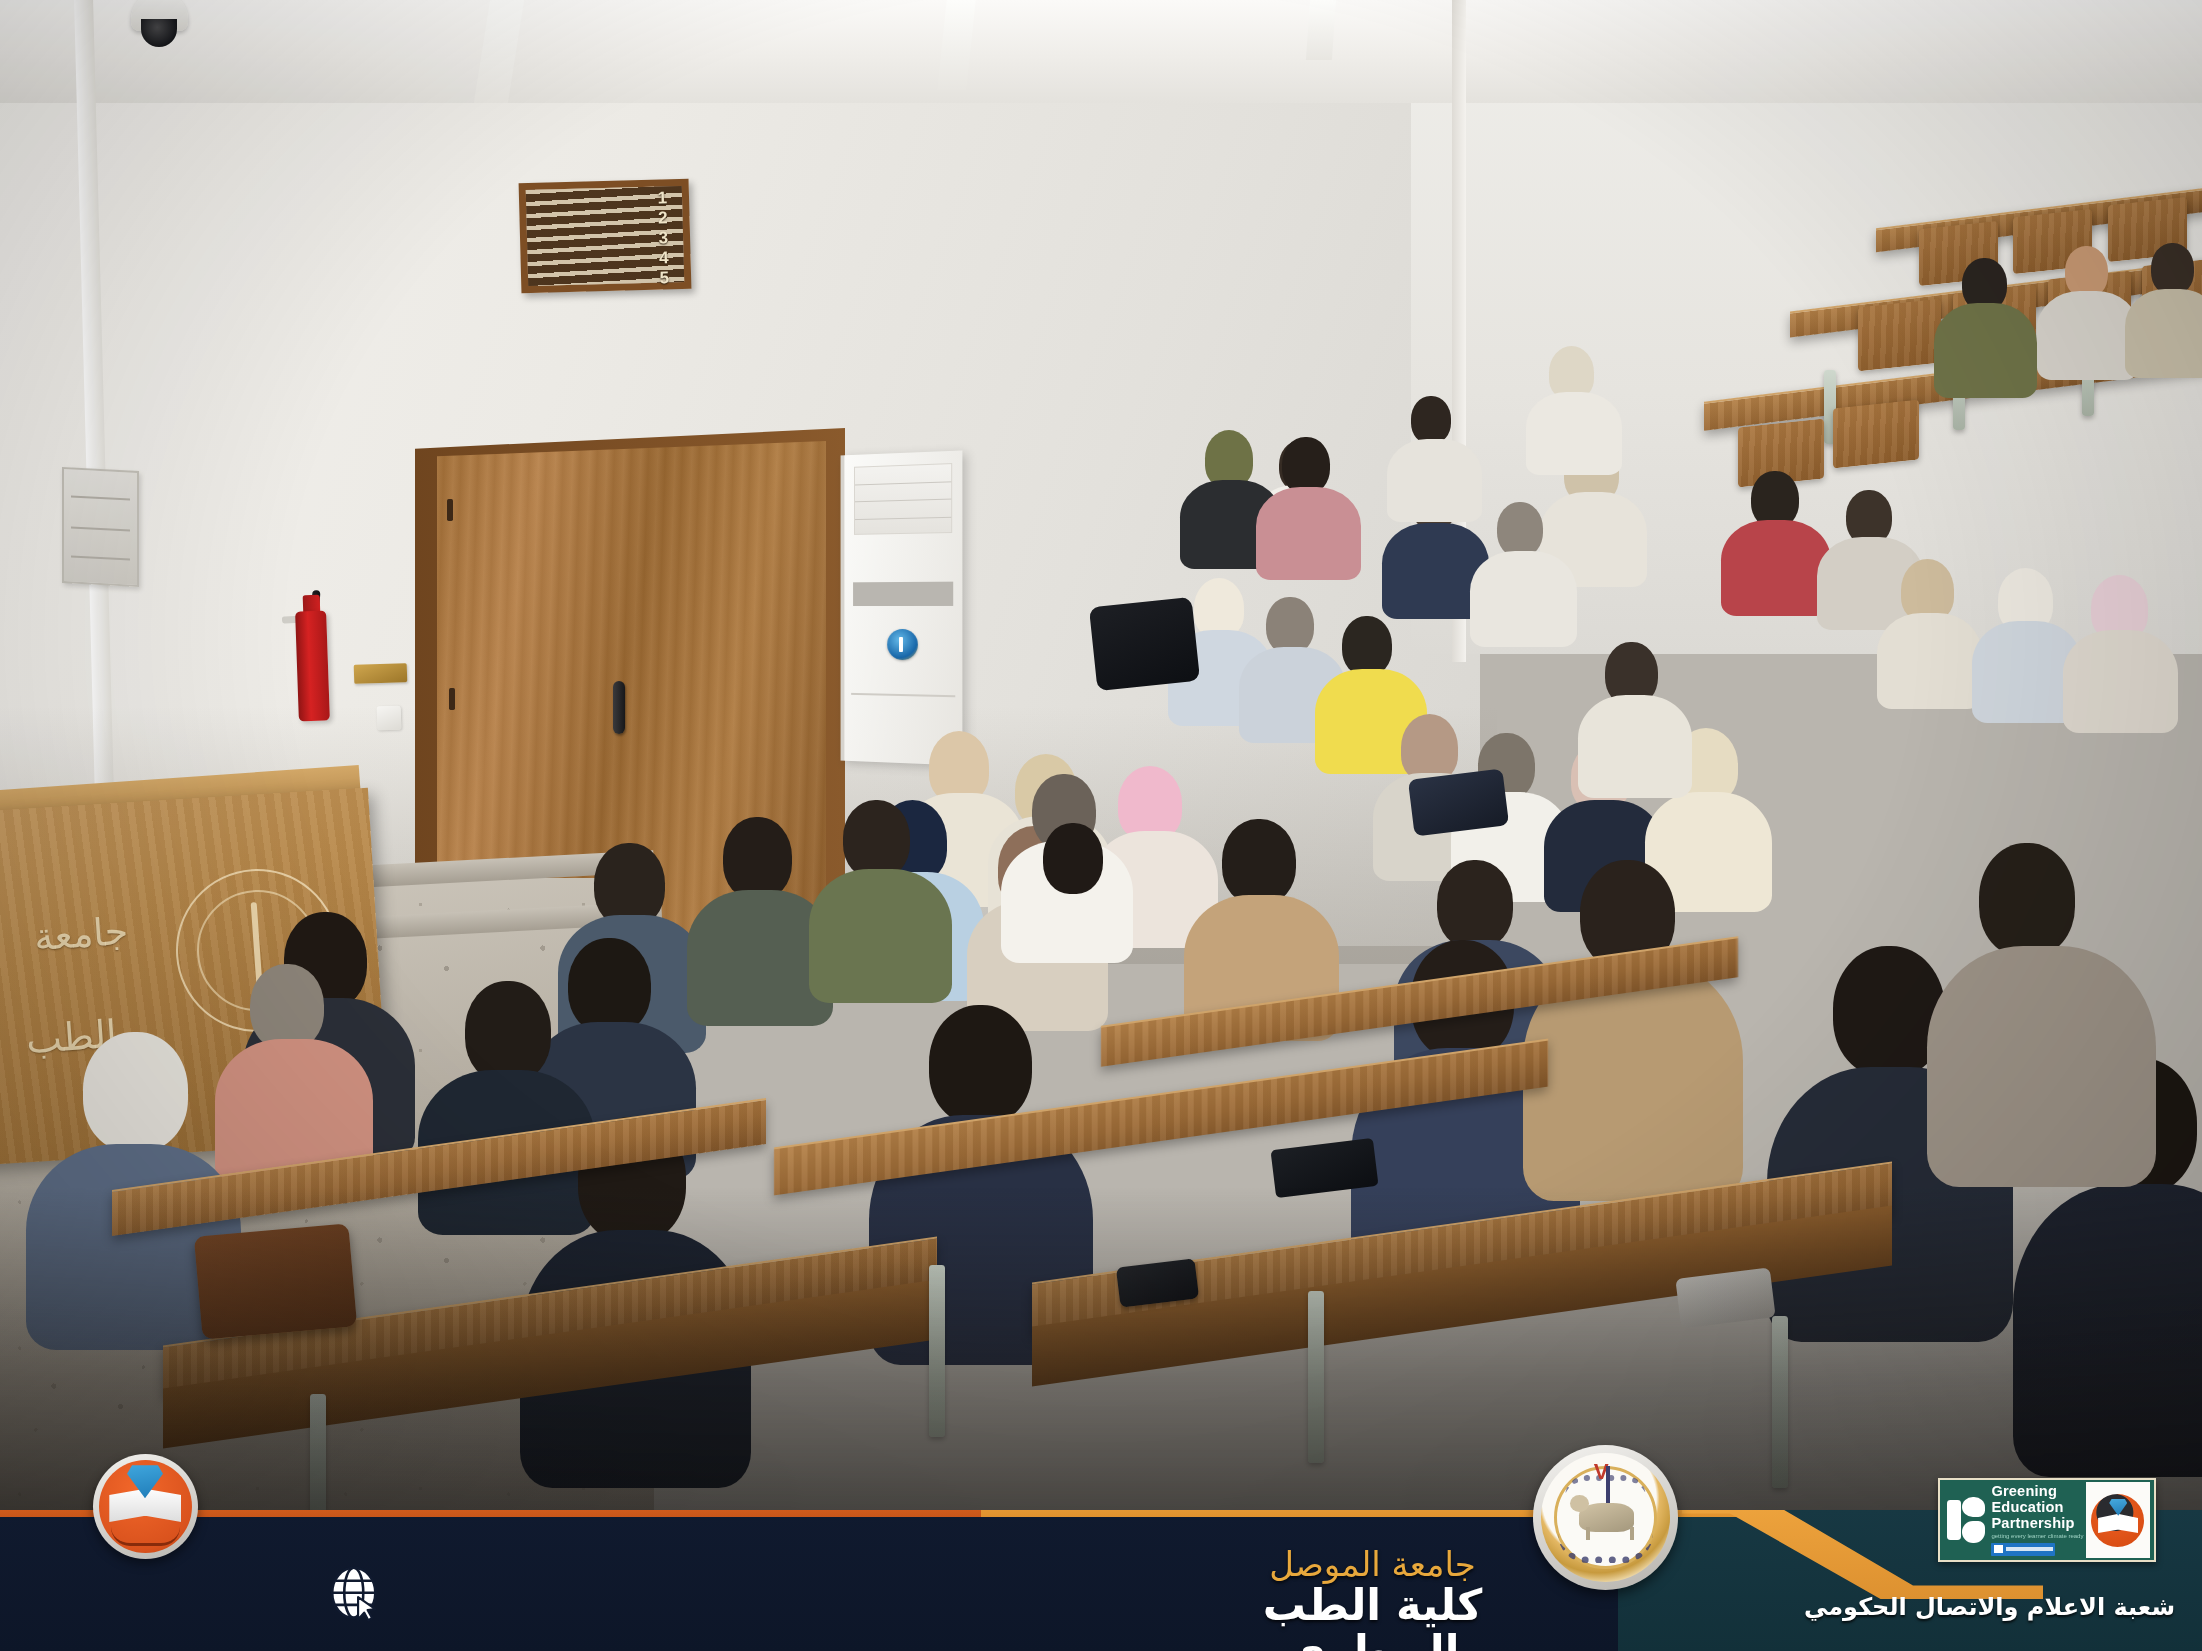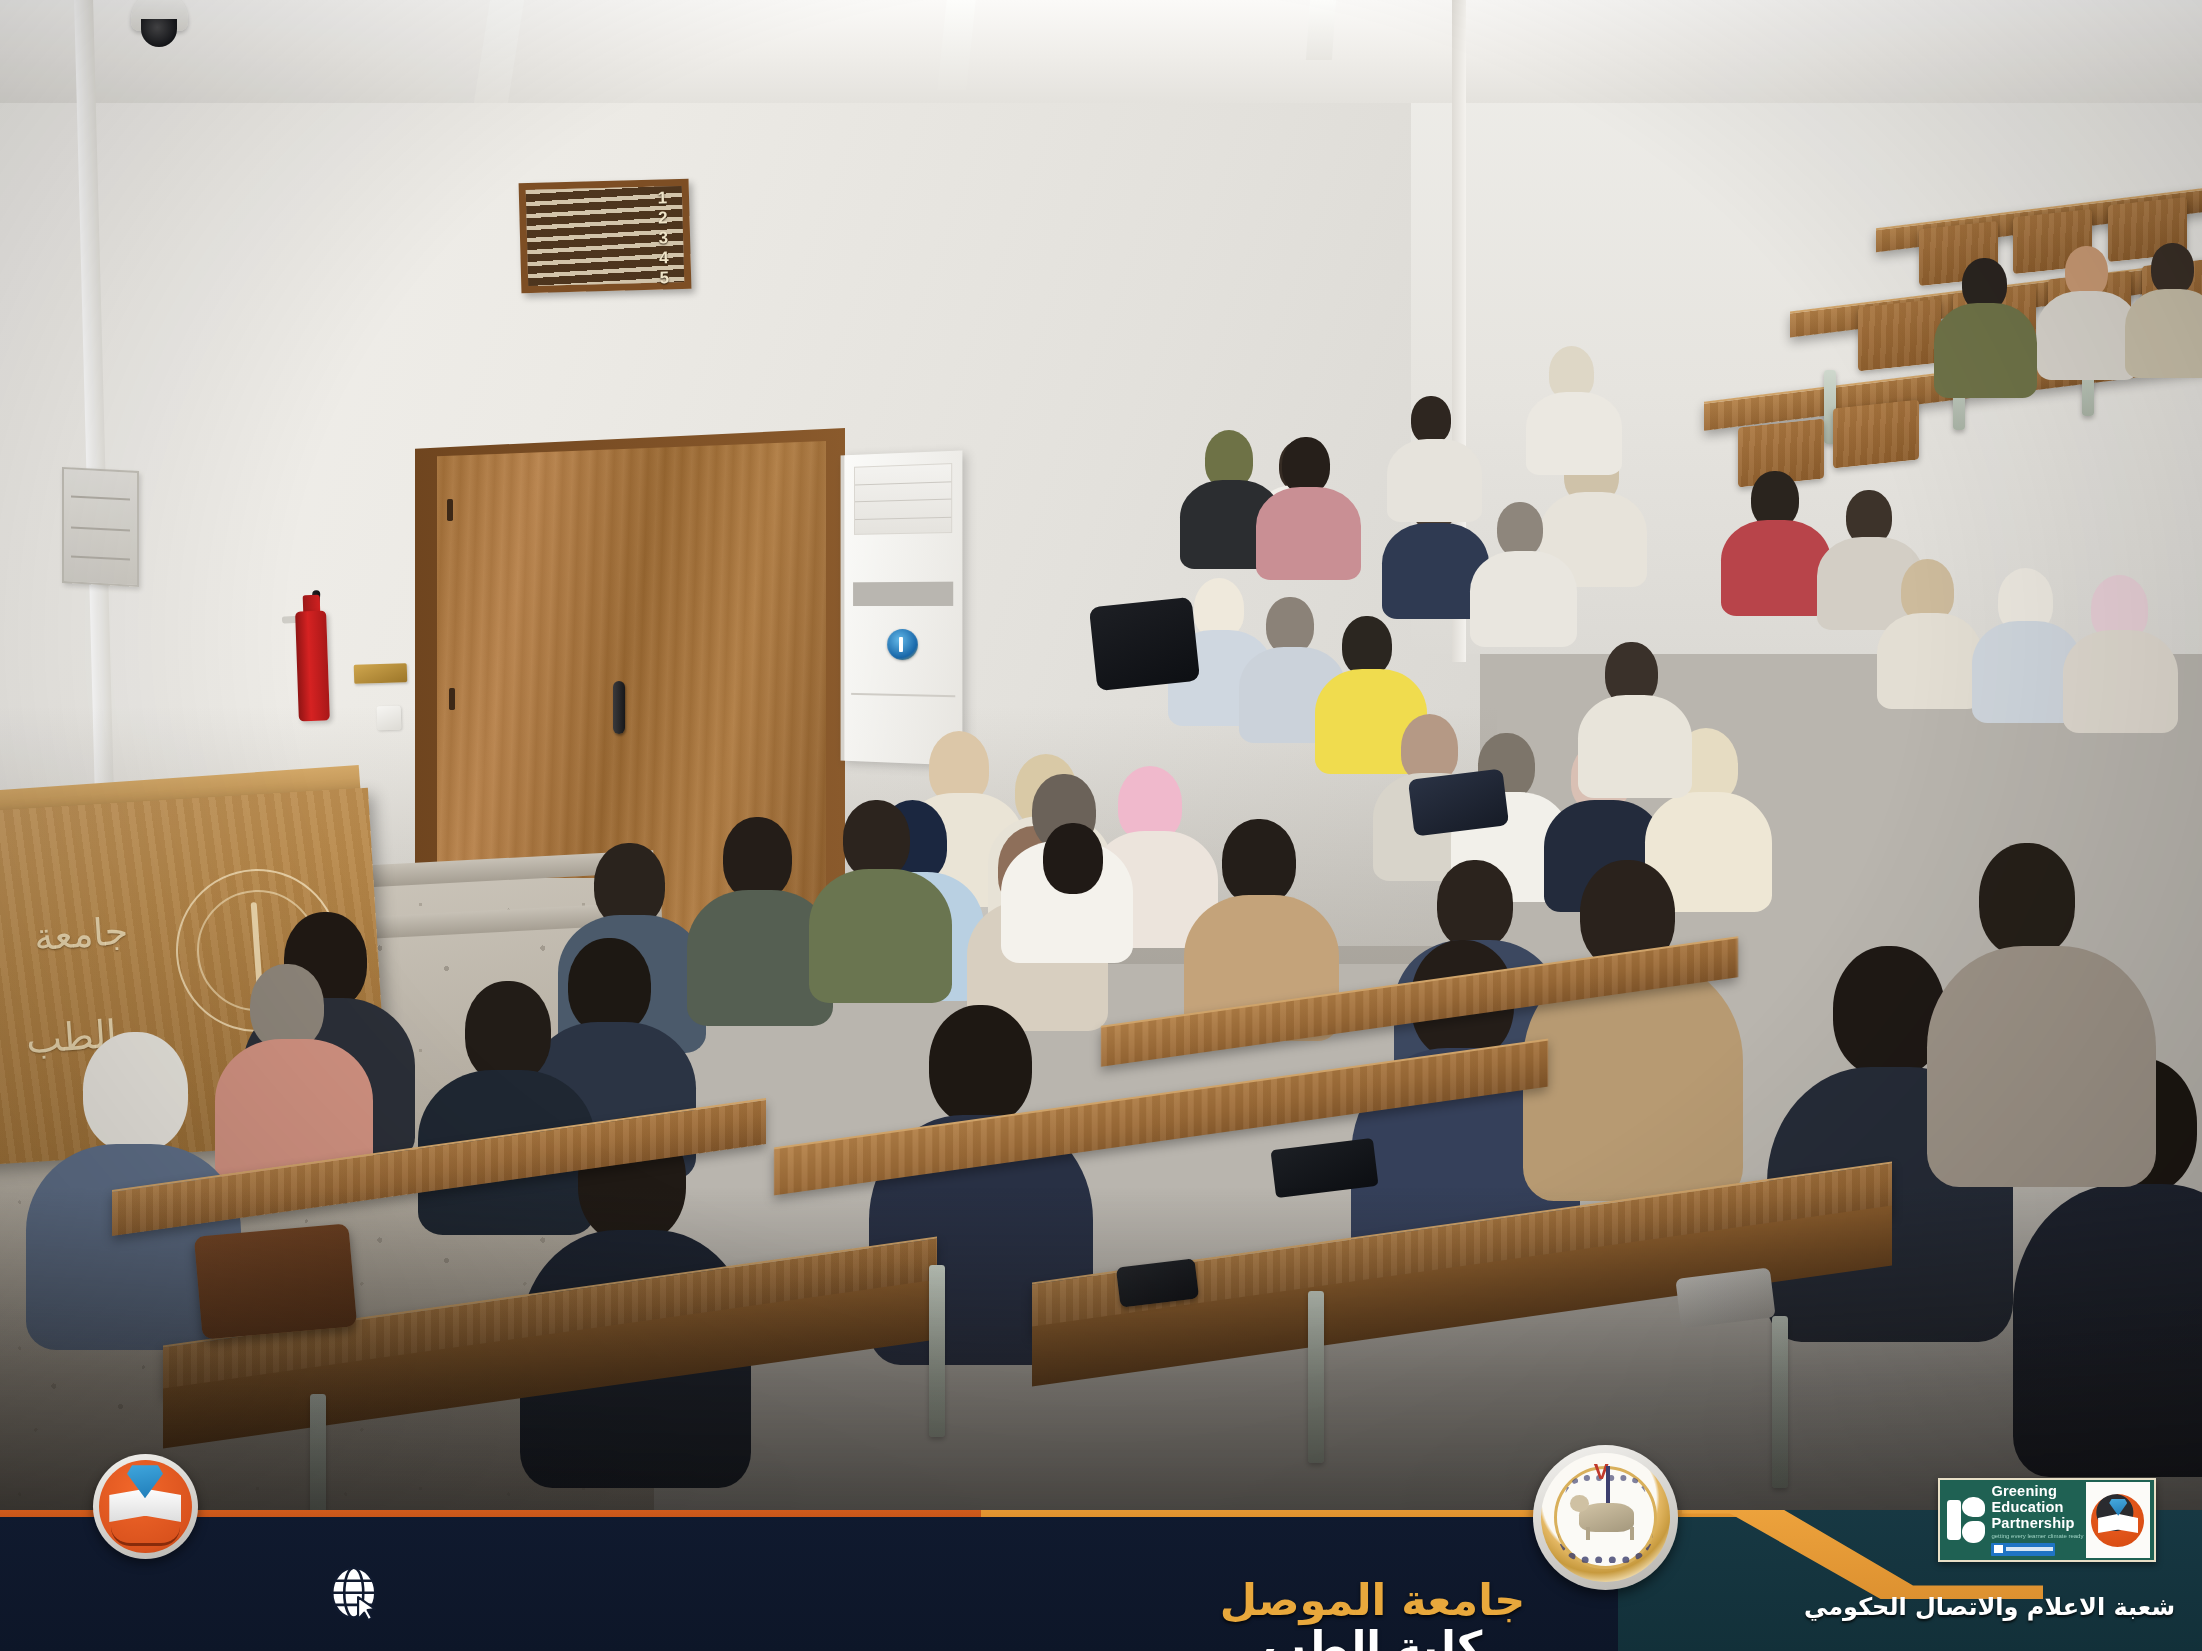--- a/index.html
+++ b/index.html
@@ -207,22 +207,22 @@
   .seal-animal::after{content:"";position:absolute;left:6.9px;top:24px;width:40px;height:13.8px;
     border-left:4.3px solid #b0a387;border-right:4.3px solid #b0a387;}
   .seal-rod{position:absolute;left:65px;top:13.8px;width:4.3px;height:43px;background:#3d3f6e;}
   .seal-v{position:absolute;left:53px;top:8.6px;width:26px;height:20.6px;color:#c0392b;font-size:22.4px;font-weight:bold;line-height:1;}
   .seal-text{position:absolute;left:17px;right:17px;bottom:19px;height:29px;border-radius:0 0 69px 69px;
     border-bottom:7.7px dotted #3d3f6e;opacity:.8;}
   .seal-text2{position:absolute;left:24px;right:24px;top:22.4px;height:22.4px;border-radius:69px 69px 0 0;
     border-top:6px dotted #3d3f6e;opacity:.65;}
 
   .ar-block{position:absolute;left:1196px;top:1547px;width:353px;text-align:center;z-index:6;direction:rtl;}
-  .ar-uni{color:#e8a83c;font-size:43px;font-weight:bold;line-height:1.02;
-    text-shadow:0 1.7px 3.4px rgba(0,0,0,.75);font-family:"DejaVu Sans",sans-serif;margin-top:32px;}
+  .ar-uni{color:#e8a83c;font-size:34px;font-weight:normal;line-height:1.02;
+    text-shadow:0 1.7px 3.4px rgba(0,0,0,.75);font-family:"DejaVu Sans",sans-serif;}
   .ar-col{color:#ffffff;font-size:43px;font-weight:bold;line-height:1.05;margin-top:1.7px;
     text-shadow:0 1.7px 3.4px rgba(0,0,0,.75);font-family:"DejaVu Sans",sans-serif;}
 
   .gep{position:absolute;left:1938px;top:1478px;width:218px;height:84px;z-index:8;
     background:#1f6153;border:2.6px solid #e8dfc6;display:flex;align-items:center;
     box-shadow:0 2.6px 6.9px rgba(0,0,0,.45);}
   .gep-mark{position:relative;width:41px;height:50px;margin-left:5.2px;flex:0 0 auto;}
   .gep-mark .g1{position:absolute;left:1.7px;top:5.2px;width:13.8px;height:40px;background:#fff;border-radius:3.4px;}
   .gep-mark .g2{position:absolute;left:17px;top:1.7px;width:22.4px;height:20.6px;background:#fff;border-radius:50% 50% 6.9px 50%;}
   .gep-mark .g3{position:absolute;left:17px;top:26px;width:22.4px;height:22.4px;background:#fff;border-radius:50% 6.9px 50% 50%;}

